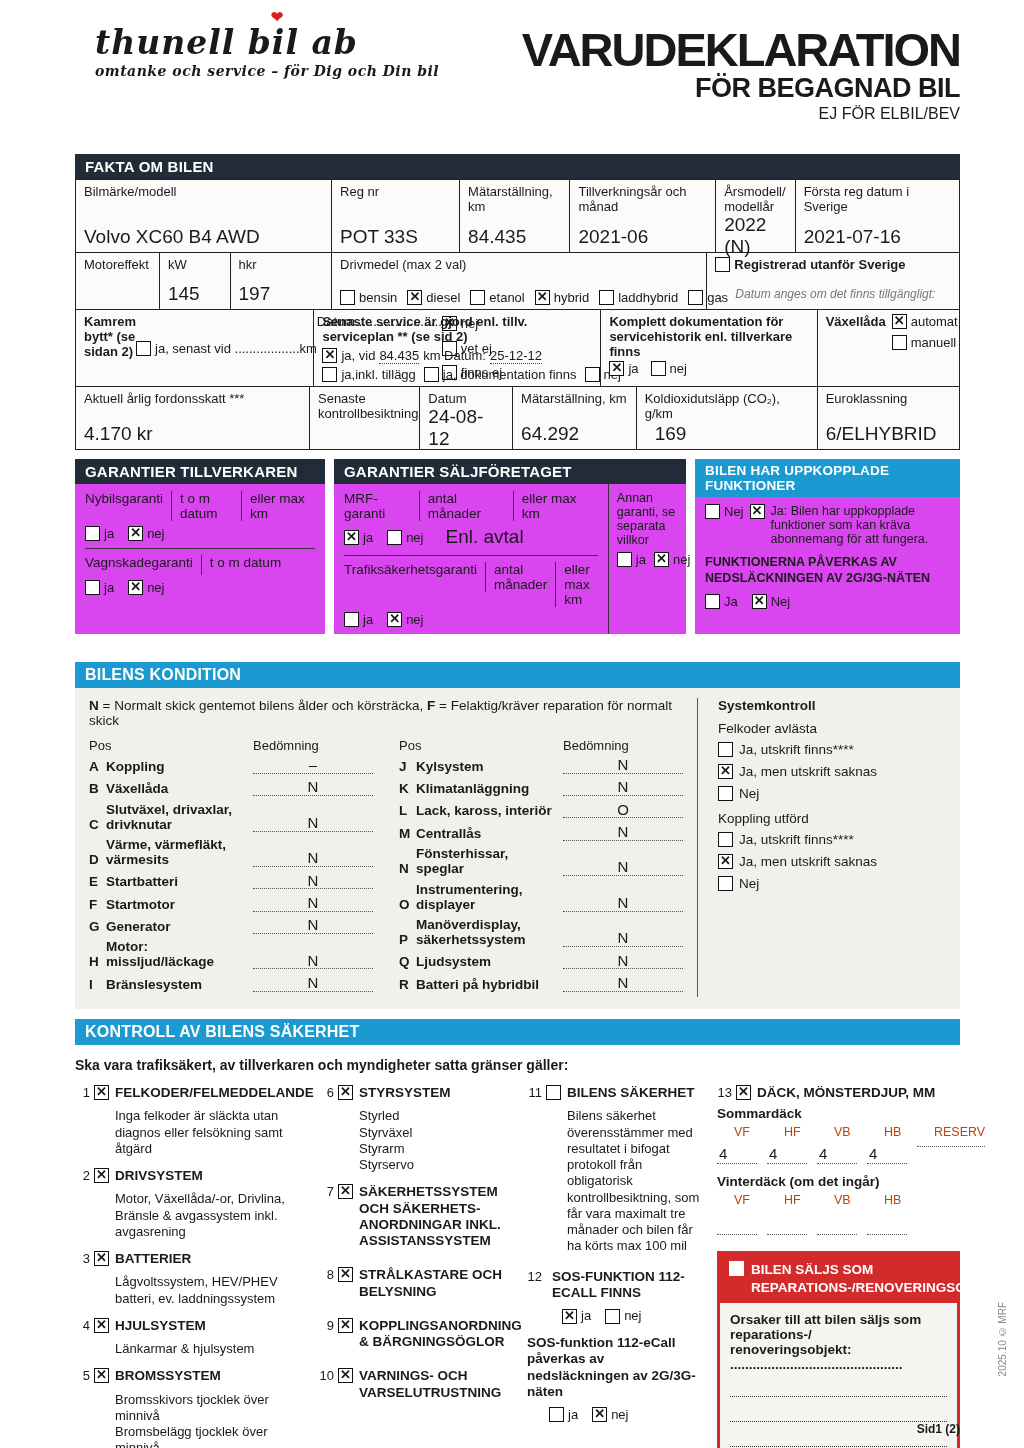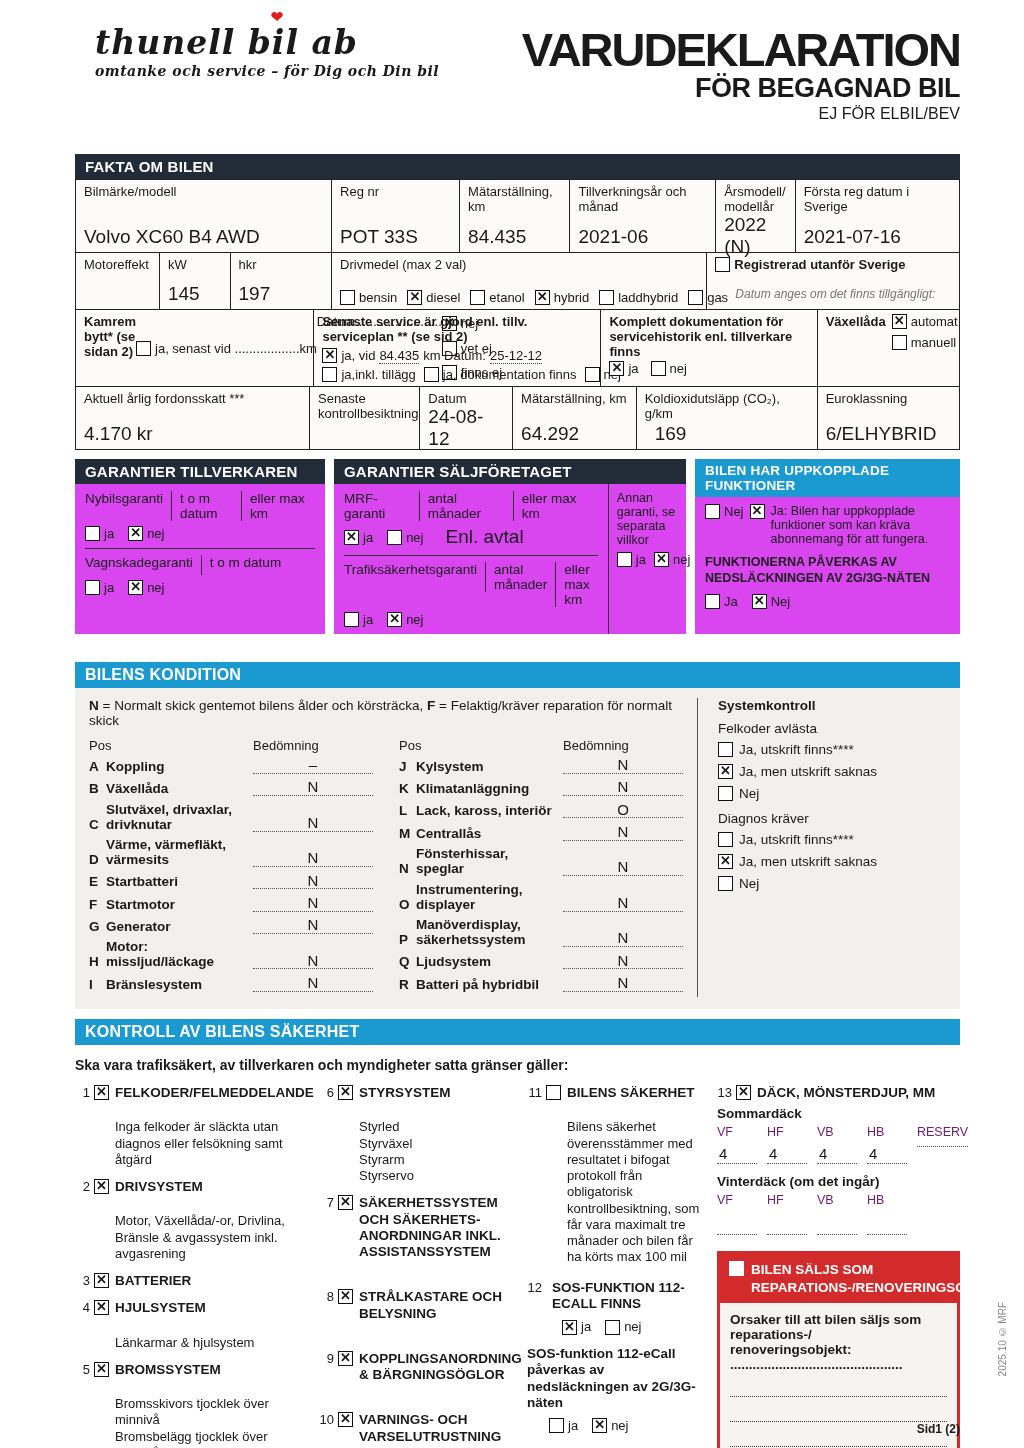--- a/index.html
+++ b/index.html
@@ -74,23 +74,23 @@
 
   
   .swrap{padding:8px 0 2px;}
   .sintro{font-weight:700;font-size:14px;margin:4px 0 12px;}
   .scols{display:flex;gap:12px;}
   .sc1{width:232px;} .sc2{width:196px;} .sc3{width:214px;} .sc4{width:243px;}
   .sitem{display:flex;margin-bottom:11px;font-size:13px;line-height:1.25;}
   .snum{min-width:15px;text-align:right;margin-right:4px;padding-top:0;}
   .sbody{margin-left:6px;}
   .stitle{font-weight:700;font-size:13.5px;line-height:1.2;}
-  .sdesc{white-space:pre-line;margin-top:18px;}
+  .sdesc{white-space:pre-line;margin-top:7px;}
   .tgrid{display:flex;gap:10px;margin:4px 0 10px;}
-  .tcol .th{color:#701a75;font-size:12.5px;margin-bottom:6px;}
+  .tcol .th{color:#c2410c;font-size:12.5px;margin-bottom:6px;margin-left:17px;}
   .tcol .tv{min-width:36px;border-bottom:1.6px dotted #555;font-size:15px;text-align:left;
             padding:0 2px 1px;}
   .tsub{font-weight:700;font-size:13.5px;margin:2px 0 2px;}
   .redbox{border:3px solid #d32b2b;margin-top:16px;}
   .redhead{background:#d32b2b;color:#fff;font-weight:700;font-size:13.5px;padding:7px 9px;
            display:flex;line-height:1.3;}
   .cbw{border-color:#fff;background:#fff;}
   .redbody{background:#f6f4f1;padding:9px 10px 10px;font-size:13.5px;font-weight:700;}
   .rline{border-bottom:1.6px dotted #333;height:24px;}
   .rtraf{display:flex;margin-top:12px;gap:8px;line-height:1.3;}
@@ -542,21 +542,21 @@
               </div>
               <div class="sysopt">
                 <span class="cb">✕</span>
                 <span>Ja, men utskrift saknas</span>
               </div>
               <div class="sysopt">
                 <span class="cb"></span>
                 <span>Nej</span>
               </div>
             </div>
-          <div class="syssub">Diagnos kräver</div>
+          <div class="syssub">Koppling utförd</div>
           <div>
               <div class="sysopt">
                 <span class="cb"></span>
                 <span>Ja, utskrift finns****</span>
               </div>
               <div class="sysopt">
                 <span class="cb">✕</span>
                 <span>Ja, men utskrift saknas</span>
               </div>
               <div class="sysopt">
@@ -580,21 +580,21 @@
               <span class="sbody"><span class="stitle">FELKODER/FELMEDDELANDE</span><div class="sdesc">Inga felkoder är släckta utan diagnos eller felsökning samt åtgärd</div></span>
             </div>
               <div class="sitem">
               <span class="snum">2</span>
               <span class="cb">✕</span>
               <span class="sbody"><span class="stitle">DRIVSYSTEM</span><div class="sdesc">Motor, Växellåda/-or, Drivlina, Bränsle &amp; avgassystem inkl. avgasrening</div></span>
             </div>
               <div class="sitem">
               <span class="snum">3</span>
               <span class="cb">✕</span>
-              <span class="sbody"><span class="stitle">BATTERIER</span></span>
+              <span class="sbody"><span class="stitle">BATTERIER</span><div class="sdesc">Lågvoltssystem, HEV/PHEV batteri, ev. laddningssystem</div></span>
             </div>
               <div class="sitem">
               <span class="snum">4</span>
               <span class="cb">✕</span>
               <span class="sbody"><span class="stitle">HJULSYSTEM</span><div class="sdesc">Länkarmar &amp; hjulsystem</div></span>
             </div>
               <div class="sitem">
               <span class="snum">5</span>
               <span class="cb">✕</span>
               <span class="sbody"><span class="stitle">BROMSSYSTEM</span><div class="sdesc">Bromsskivors tjocklek över minnivå

